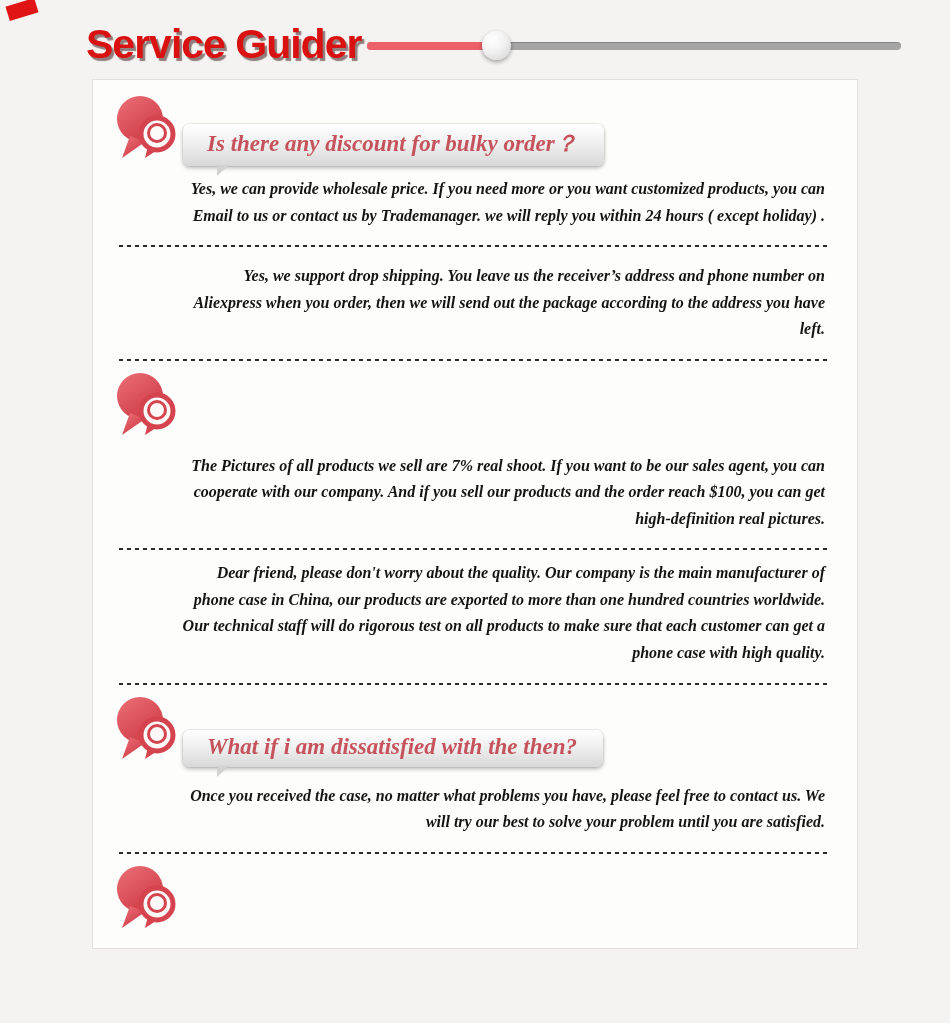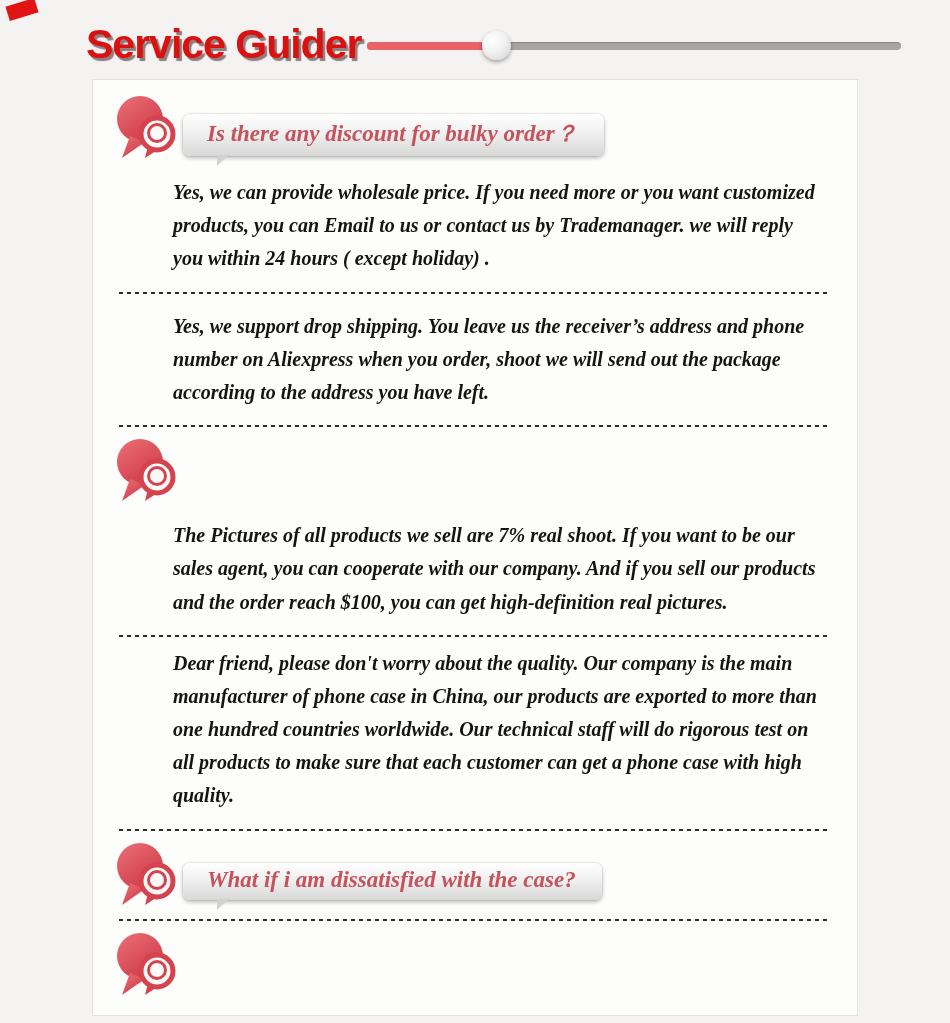--- a/index.html
+++ b/index.html
@@ -59,21 +59,21 @@
     width: 766px;
     margin: 0 auto;
     background: #fdfdfc;
     border: 1px solid #e3e1dd;
     padding: 6px 0 10px 0;
     box-sizing: border-box;
   }
 
   .faq-item { padding: 4px 0 2px 0; }
 
-  .q-row { display: flex; align-items: center; }
+  .q-row { display: flex; align-items: flex-end; }
   .bubble-icon {
     width: 74px; height: 74px;
     margin: 2px 0 0 16px;
     flex-shrink: 0;
   }
   .q-bar {
     position: relative;
     display: inline-block;
     margin-top: 14px;
     padding: 4px 26px 7px 24px;
@@ -91,23 +91,24 @@
   .q-text {
     font-weight: bold; font-style: italic;
     font-size: 23px;
     white-space: nowrap;
   }
 
   .answer {
     margin: 10px 20px 10px 80px;
     width: 652px;
     font-weight: bold; font-style: italic;
-    font-size: 20px;
+    font-size: 16px;
     line-height: 1.66;
     color: #141414;
+    text-align: right;
   }
 
   .divider {
     height: 2px;
     margin: 4px 26px 2px 26px;
     background-image: repeating-linear-gradient(to right, #2b2b2b 0 4px, transparent 4px 8px);
   }
 </style>
 </head>
 <body>
@@ -145,21 +146,21 @@
       </svg>
       <div class="q-bar">
         <span class="q-text" style="color:#c6525c">Is there any discount for bulky order？</span>
       </div>
     </div>
     <p class="answer">Yes, we can provide wholesale price. If you need more or you want customized products, you can Email to us or contact us by Trademanager. we will reply you within 24 hours ( except holiday) .</p>
   </section>
   <div class="divider"></div>
 
   <section class="faq-item">
-    <p class="answer">Yes, we support drop shipping. You leave us the receiver’s address and phone number on Aliexpress when you order, shoot we will send out the package according to the address you have left.</p>
+    <p class="answer">Yes, we support drop shipping. You leave us the receiver’s address and phone number on Aliexpress when you order, then we will send out the package according to the address you have left.</p>
   </section>
   <div class="divider"></div>
 
   <section class="faq-item">
     <div class="q-row">
       <svg class="bubble-icon" viewBox="0 0 74 74">
         <circle cx="31" cy="27" r="23" fill="url(#bubbleGrad)"></circle>
         <path d="M21 44 L13 66 L36 50 Z" fill="url(#bubbleGrad)"></path>
         <circle cx="48" cy="42" r="16" fill="#fcf9f8" stroke="#d4434e" stroke-width="5"></circle>
         <circle cx="48" cy="41" r="8.5" fill="none" stroke="#d4434e" stroke-width="3"></circle>
@@ -178,23 +179,24 @@
   <section class="faq-item">
     <div class="q-row">
       <svg class="bubble-icon" viewBox="0 0 74 74">
         <circle cx="31" cy="27" r="23" fill="url(#bubbleGrad)"></circle>
         <path d="M21 44 L13 66 L36 50 Z" fill="url(#bubbleGrad)"></path>
         <circle cx="48" cy="42" r="16" fill="#fcf9f8" stroke="#d4434e" stroke-width="5"></circle>
         <circle cx="48" cy="41" r="8.5" fill="none" stroke="#d4434e" stroke-width="3"></circle>
         <path d="M39 54 L36 66 L50 57 Z" fill="#d4434e"></path>
       </svg>
       <div class="q-bar">
-        <span class="q-text" style="color:#c6525c">What if i am dissatisfied with the case?</span>
+        <span class="q-text" style="color:#c6525c">What if i am dissatisfied with the then?</span>
       </div>
     </div>
+    <p class="answer" style="margin-top:16px">Once you received the case, no matter what problems you have, please feel free to contact us. We will try our best to solve your problem until you are satisfied.</p>
   </section>
   <div class="divider"></div>
 
   <section class="faq-item">
     <div class="q-row">
       <svg class="bubble-icon" viewBox="0 0 74 74">
         <circle cx="31" cy="27" r="23" fill="url(#bubbleGrad)"></circle>
         <path d="M21 44 L13 66 L36 50 Z" fill="url(#bubbleGrad)"></path>
         <circle cx="48" cy="42" r="16" fill="#fcf9f8" stroke="#d4434e" stroke-width="5"></circle>
         <circle cx="48" cy="41" r="8.5" fill="none" stroke="#d4434e" stroke-width="3"></circle>

